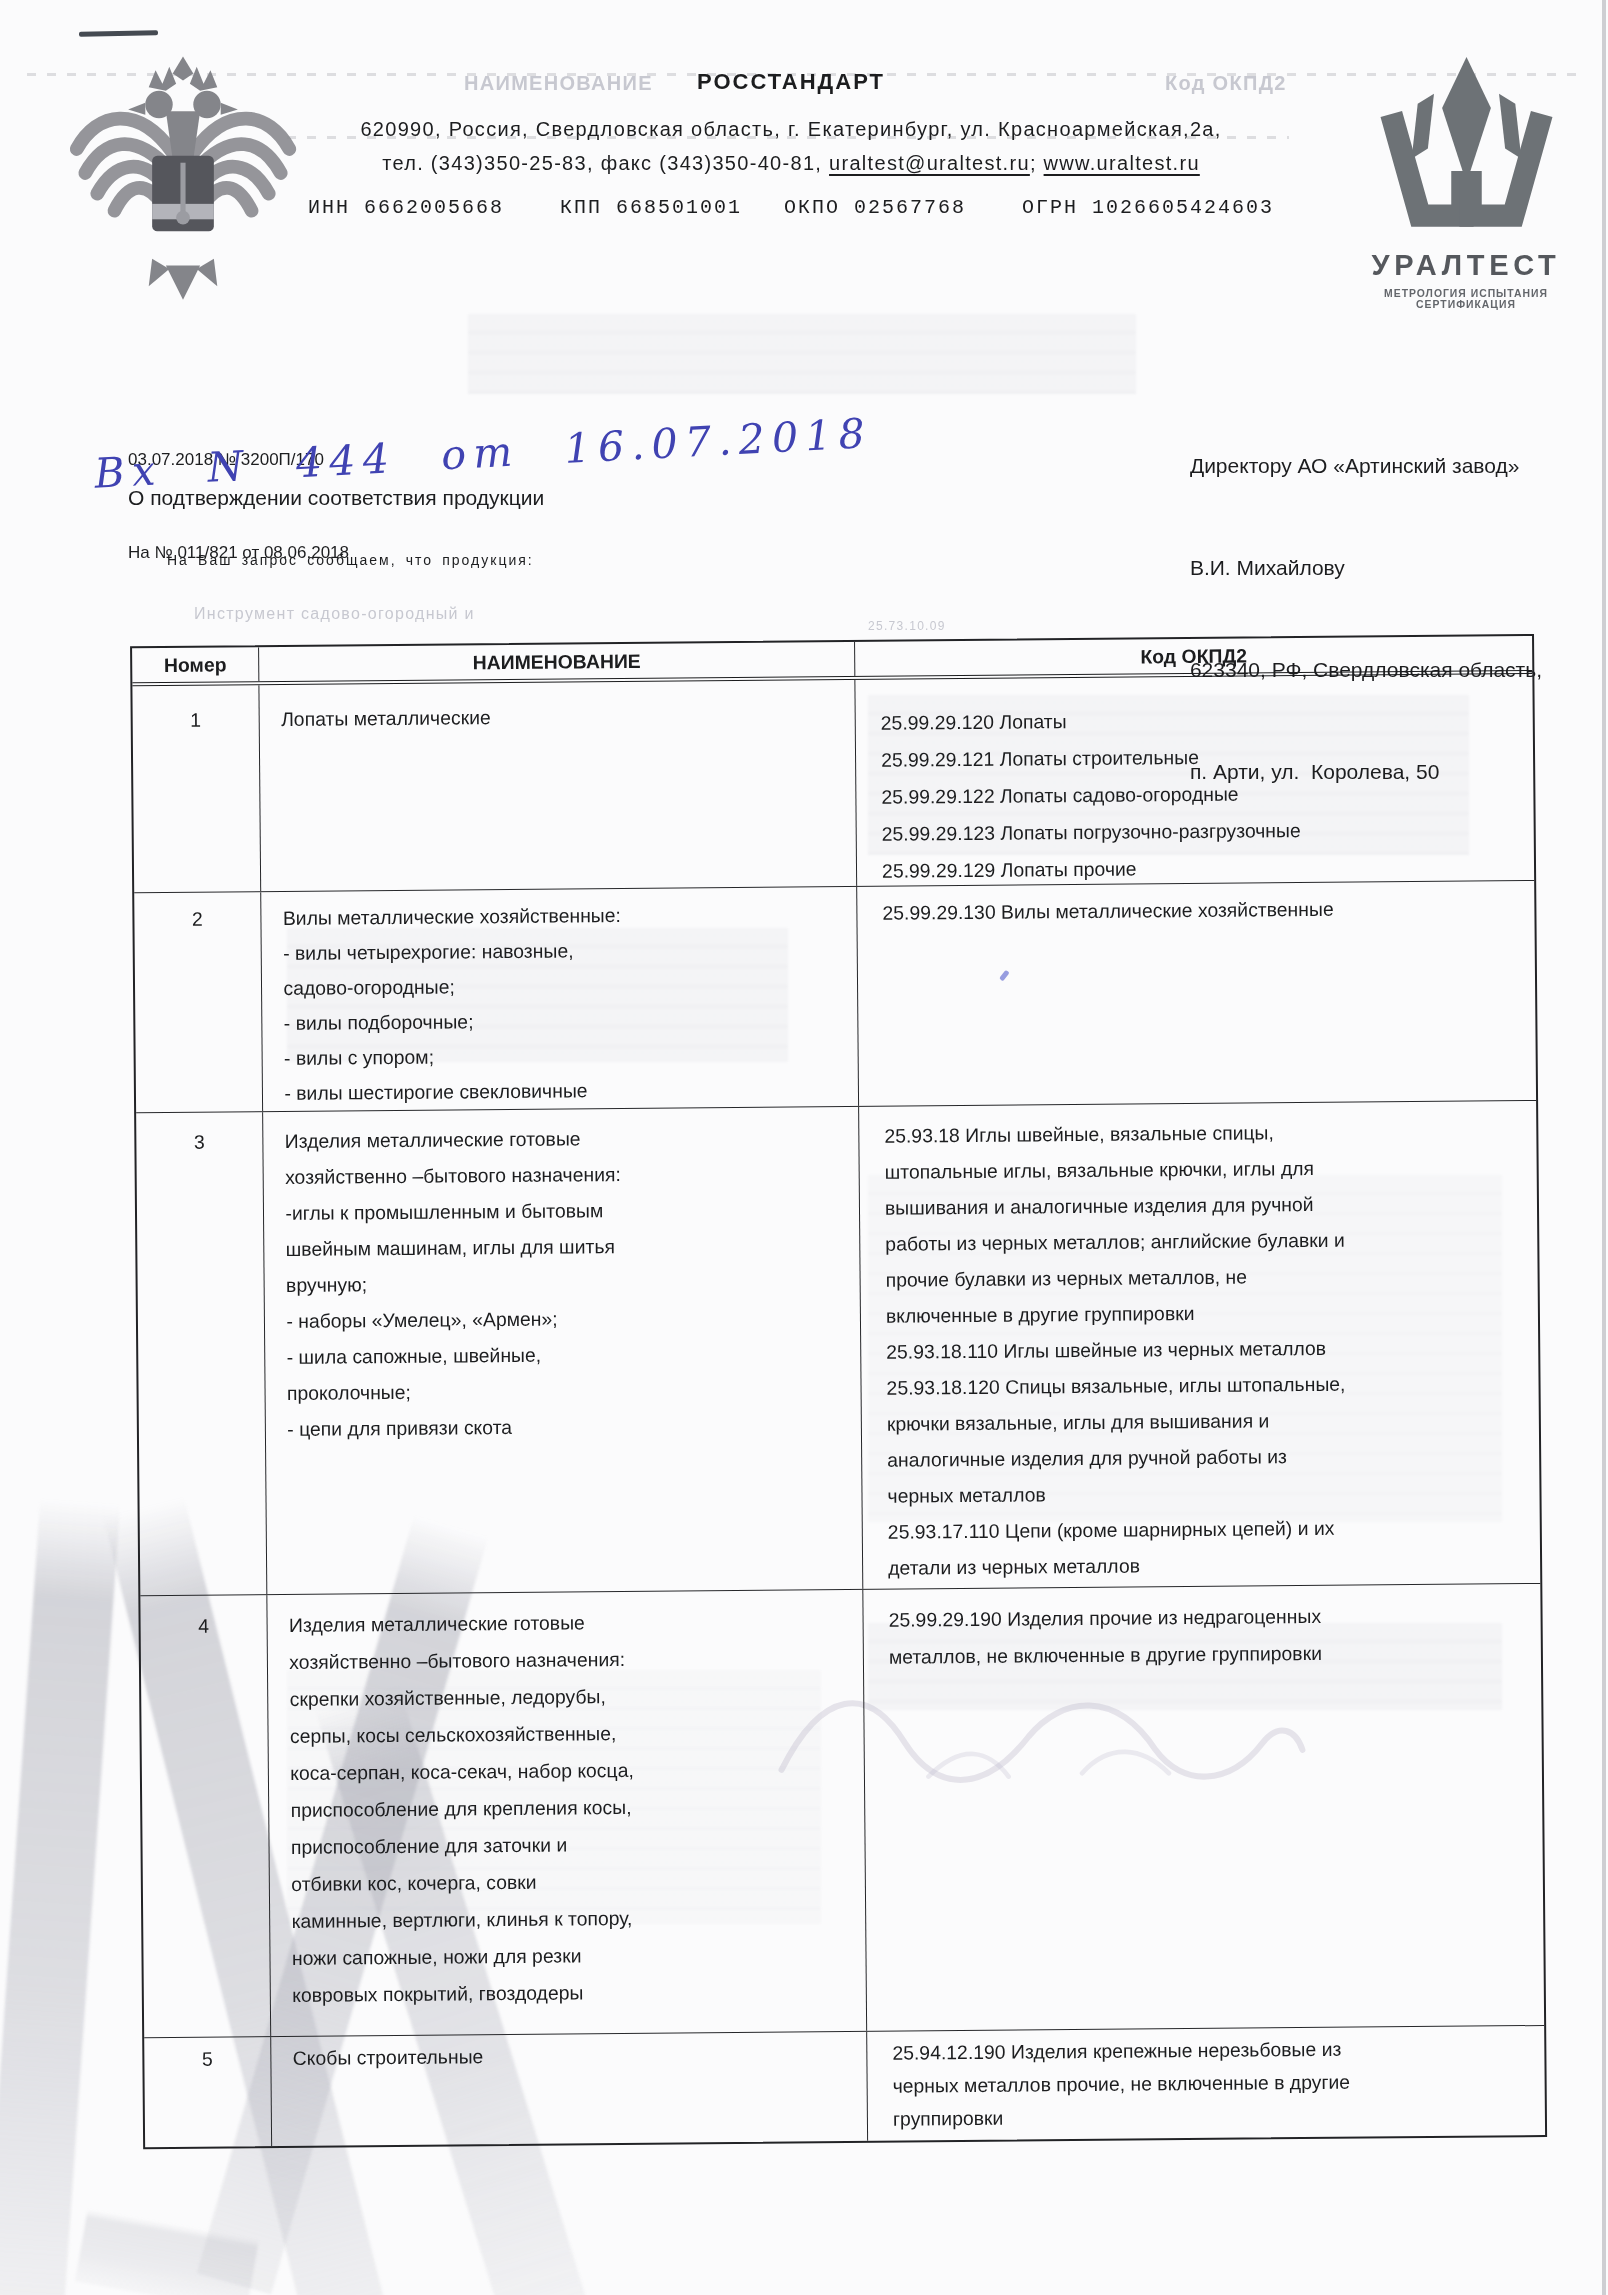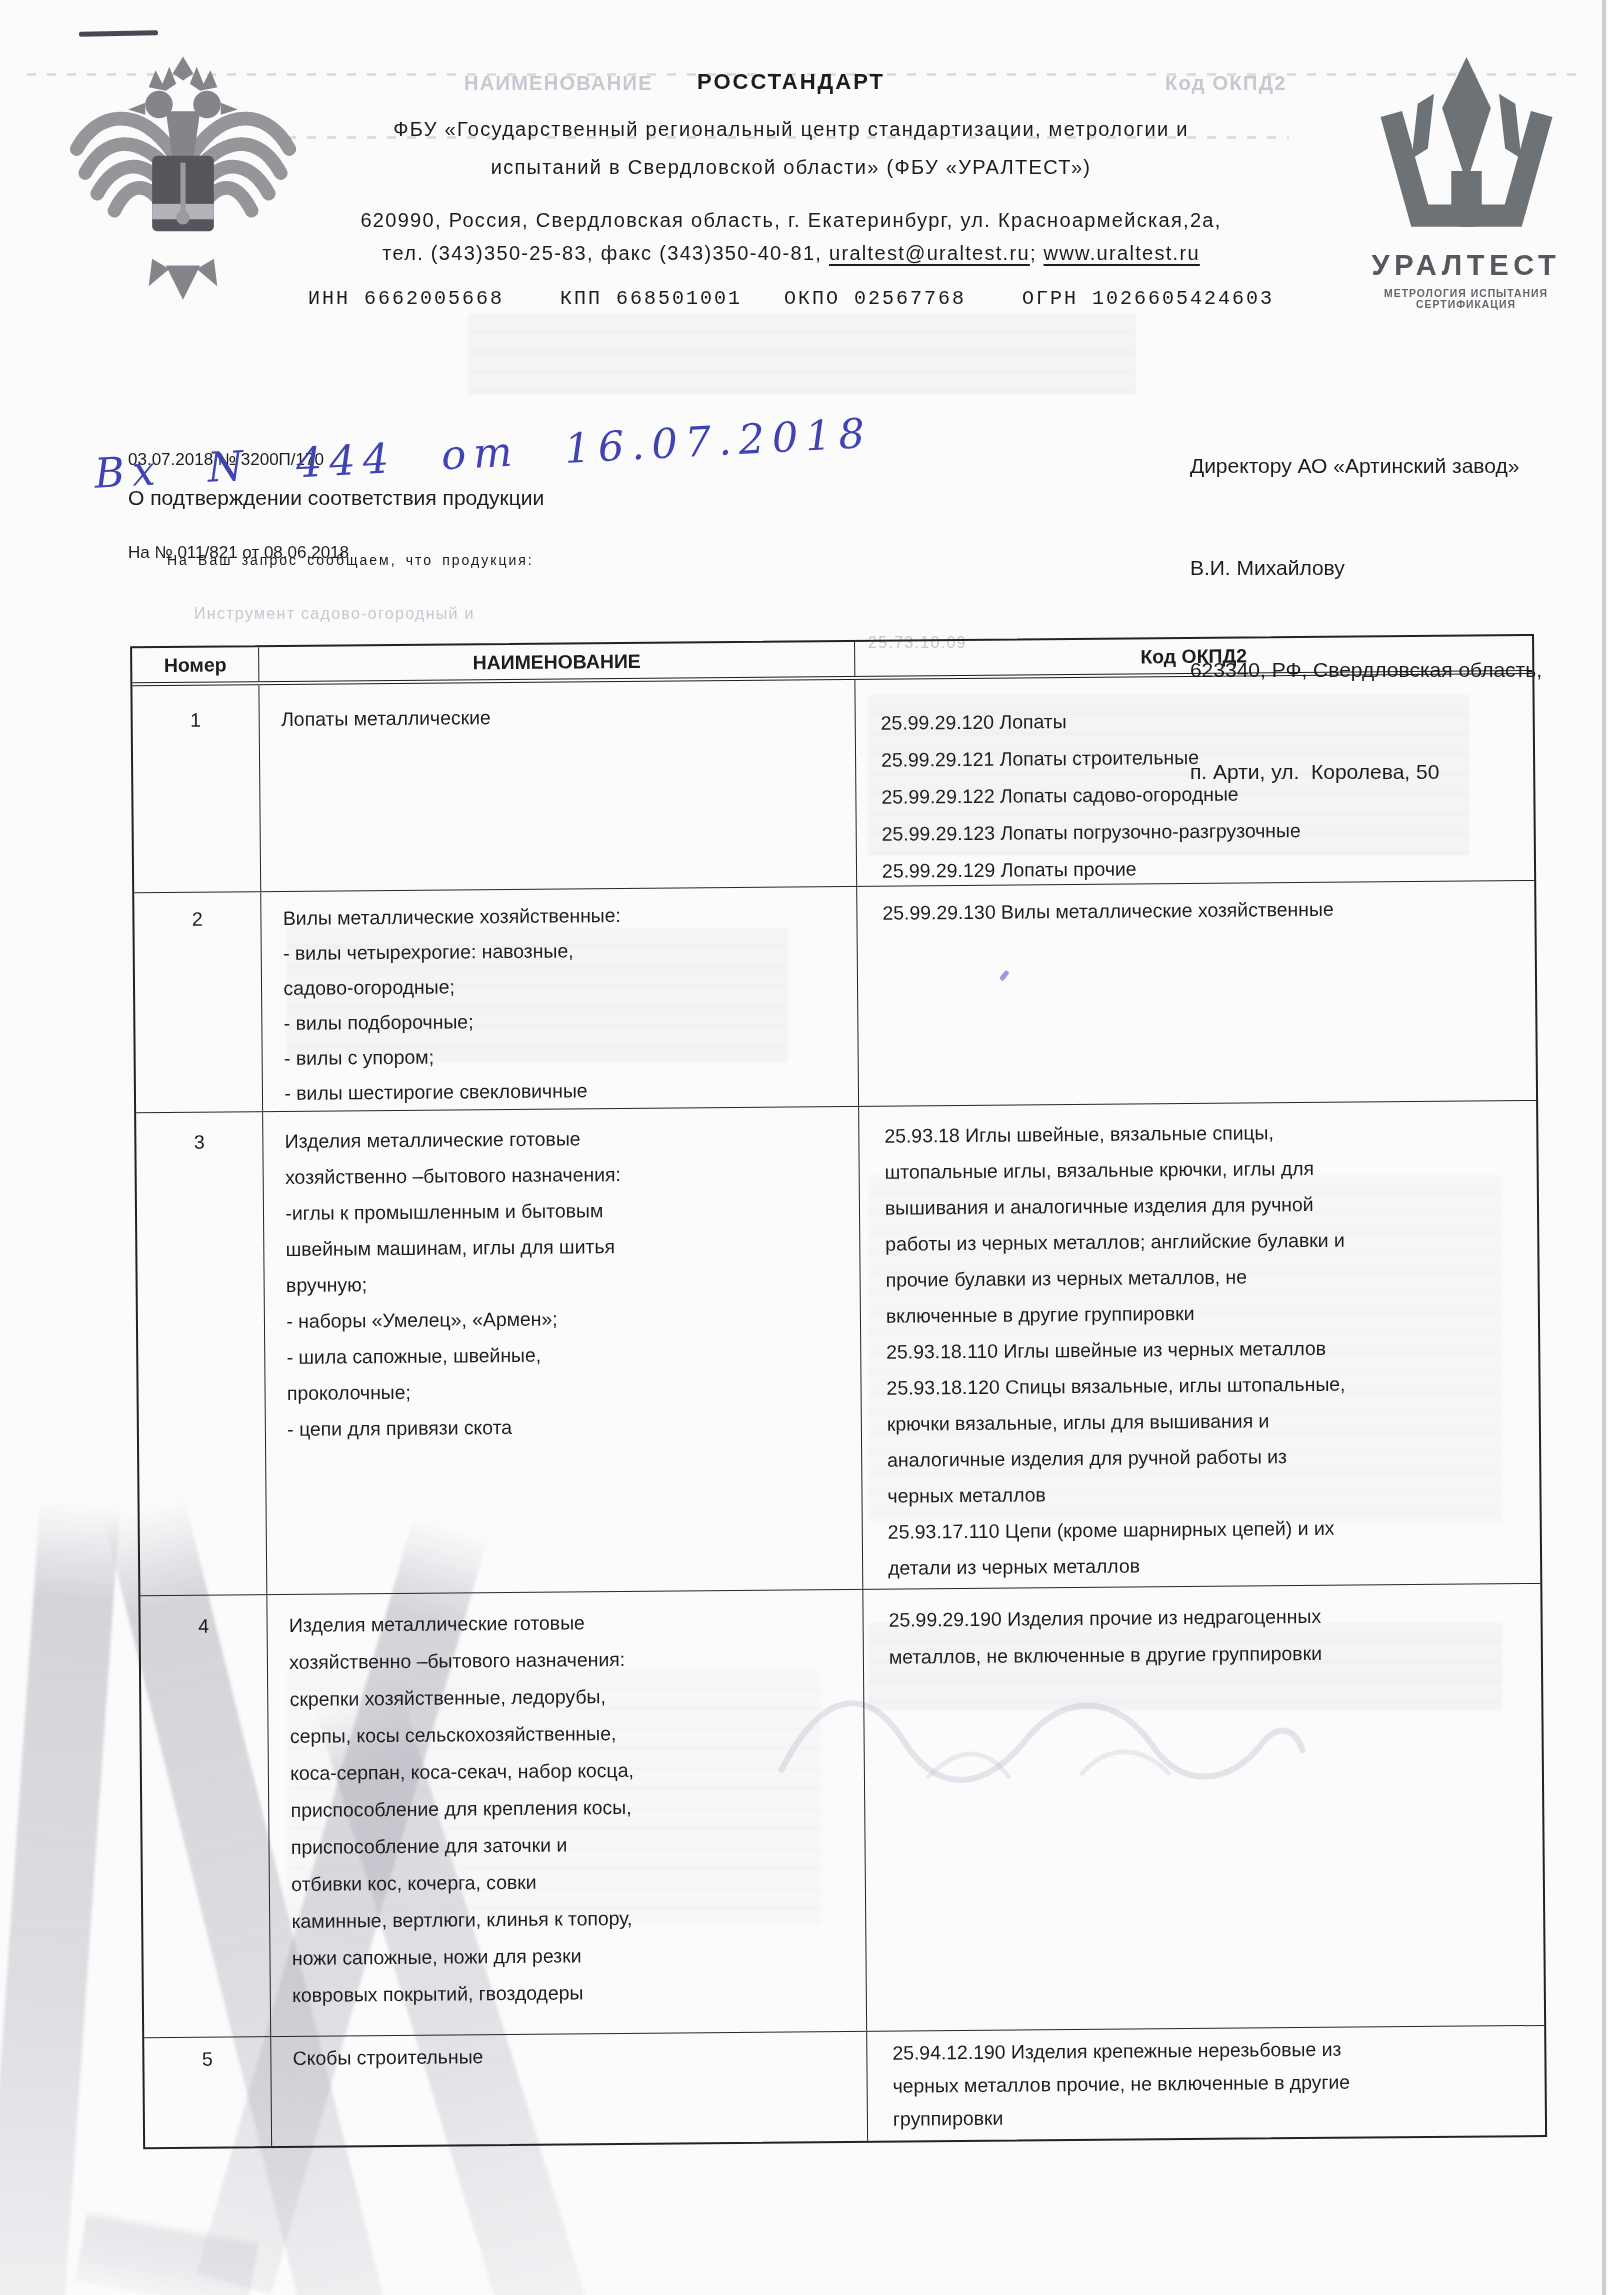--- a/index.html
+++ b/index.html
@@ -59,21 +59,21 @@
   .swirl{left:768px;top:1643px;opacity:.55;}
 </style>
 </head>
 <body>
 
 <div class="abs dotline" style="left:27px;top:73px;width:1556px;"></div>
 <div class="abs dotline" style="left:287px;top:136px;width:1002px;"></div>
 <div class="abs ghost-text" style="left:464px;top:72px;font-size:20px;font-weight:600;">НАИМЕНОВАНИЕ</div>
 <div class="abs ghost-text" style="left:1165px;top:72px;font-size:20px;font-weight:600;">Код ОКПД2</div>
 <div class="abs ghost-text" style="left:194px;top:605px;font-size:16px;">Инструмент садово-огородный и</div>
-<div class="abs ghost-text" style="left:868px;top:634px;font-size:16px;">25.73.10.09</div>
+<div class="abs ghost-text" style="left:868px;top:619px;font-size:12px;">25.73.10.09</div>
 <div class="abs smudge" style="left:468px;top:314px;width:668px;height:80px;"></div>
 <div class="abs smudge" style="left:868px;top:695px;width:601px;height:160px;"></div>
 <div class="abs smudge" style="left:287px;top:928px;width:501px;height:134px;"></div>
 <div class="abs smudge" style="left:868px;top:1175px;width:634px;height:347px;opacity:.35;"></div>
 <div class="abs smudge" style="left:868px;top:1623px;width:634px;height:87px;"></div>
 <div class="abs smudge" style="left:287px;top:1670px;width:534px;height:254px;opacity:.3;"></div>
 <div class="abs band" style="left:12px;top:1501px;width:80px;height:808px;transform:rotate(4deg);"></div>
 <div class="abs band" style="left:204px;top:1495px;width:83px;height:842px;transform:rotate(-14deg);"></div>
 <div class="abs band" style="left:304px;top:1511px;width:77px;height:788px;transform:rotate(16deg);"></div>
 <div class="abs band" style="left:407px;top:1683px;width:87px;height:641px;transform:rotate(-17deg);opacity:.8;"></div>
@@ -111,22 +111,20 @@
     <polygon points="88,118 78,124 90,134"></polygon>
   </g>
   <rect x="52" y="58" width="36" height="44" rx="3" fill="#55565c"></rect>
   <rect x="52" y="86" width="36" height="9" fill="#b3b4ba"></rect>
   <line x1="70" y1="62" x2="70" y2="92" stroke="#9b9ca2" stroke-width="3"></line>
   <circle cx="70" cy="94" r="4" fill="#9b9ca2"></circle>
 </svg>
 
 <div class="abs letterhead">
   <div class="agency">РОССТАНДАРТ</div>
-  <div class="orgname">ФБУ «Государственный региональный центр стандартизации, метрологии и
-испытаний в Свердловской области» (ФБУ «УРАЛТЕСТ»)</div>
   <div class="orgaddr">620990, Россия, Свердловская область, г. Екатеринбург, ул. Красноармейская,2а,</div>
   <div class="contacts"><span>тел. (343)350-25-83, факс (343)350-40-81, </span><span class="lnk">uraltest@uraltest.ru</span><span>; </span><span class="lnk">www.uraltest.ru</span></div>
   <div class="requisites">ИНН 6662005668    КПП 668501001   ОКПО 02567768    ОГРН 1026605424603</div>
 </div>
 
 <div class="abs logo-wrap">
   <svg width="207" height="187" viewBox="0 0 100 92">
     <g fill="#6d7276">
       <polygon points="50,2 62,27 50,64 38,27"></polygon>
       <polygon points="26,25 34,20 31,47 23,52"></polygon>

